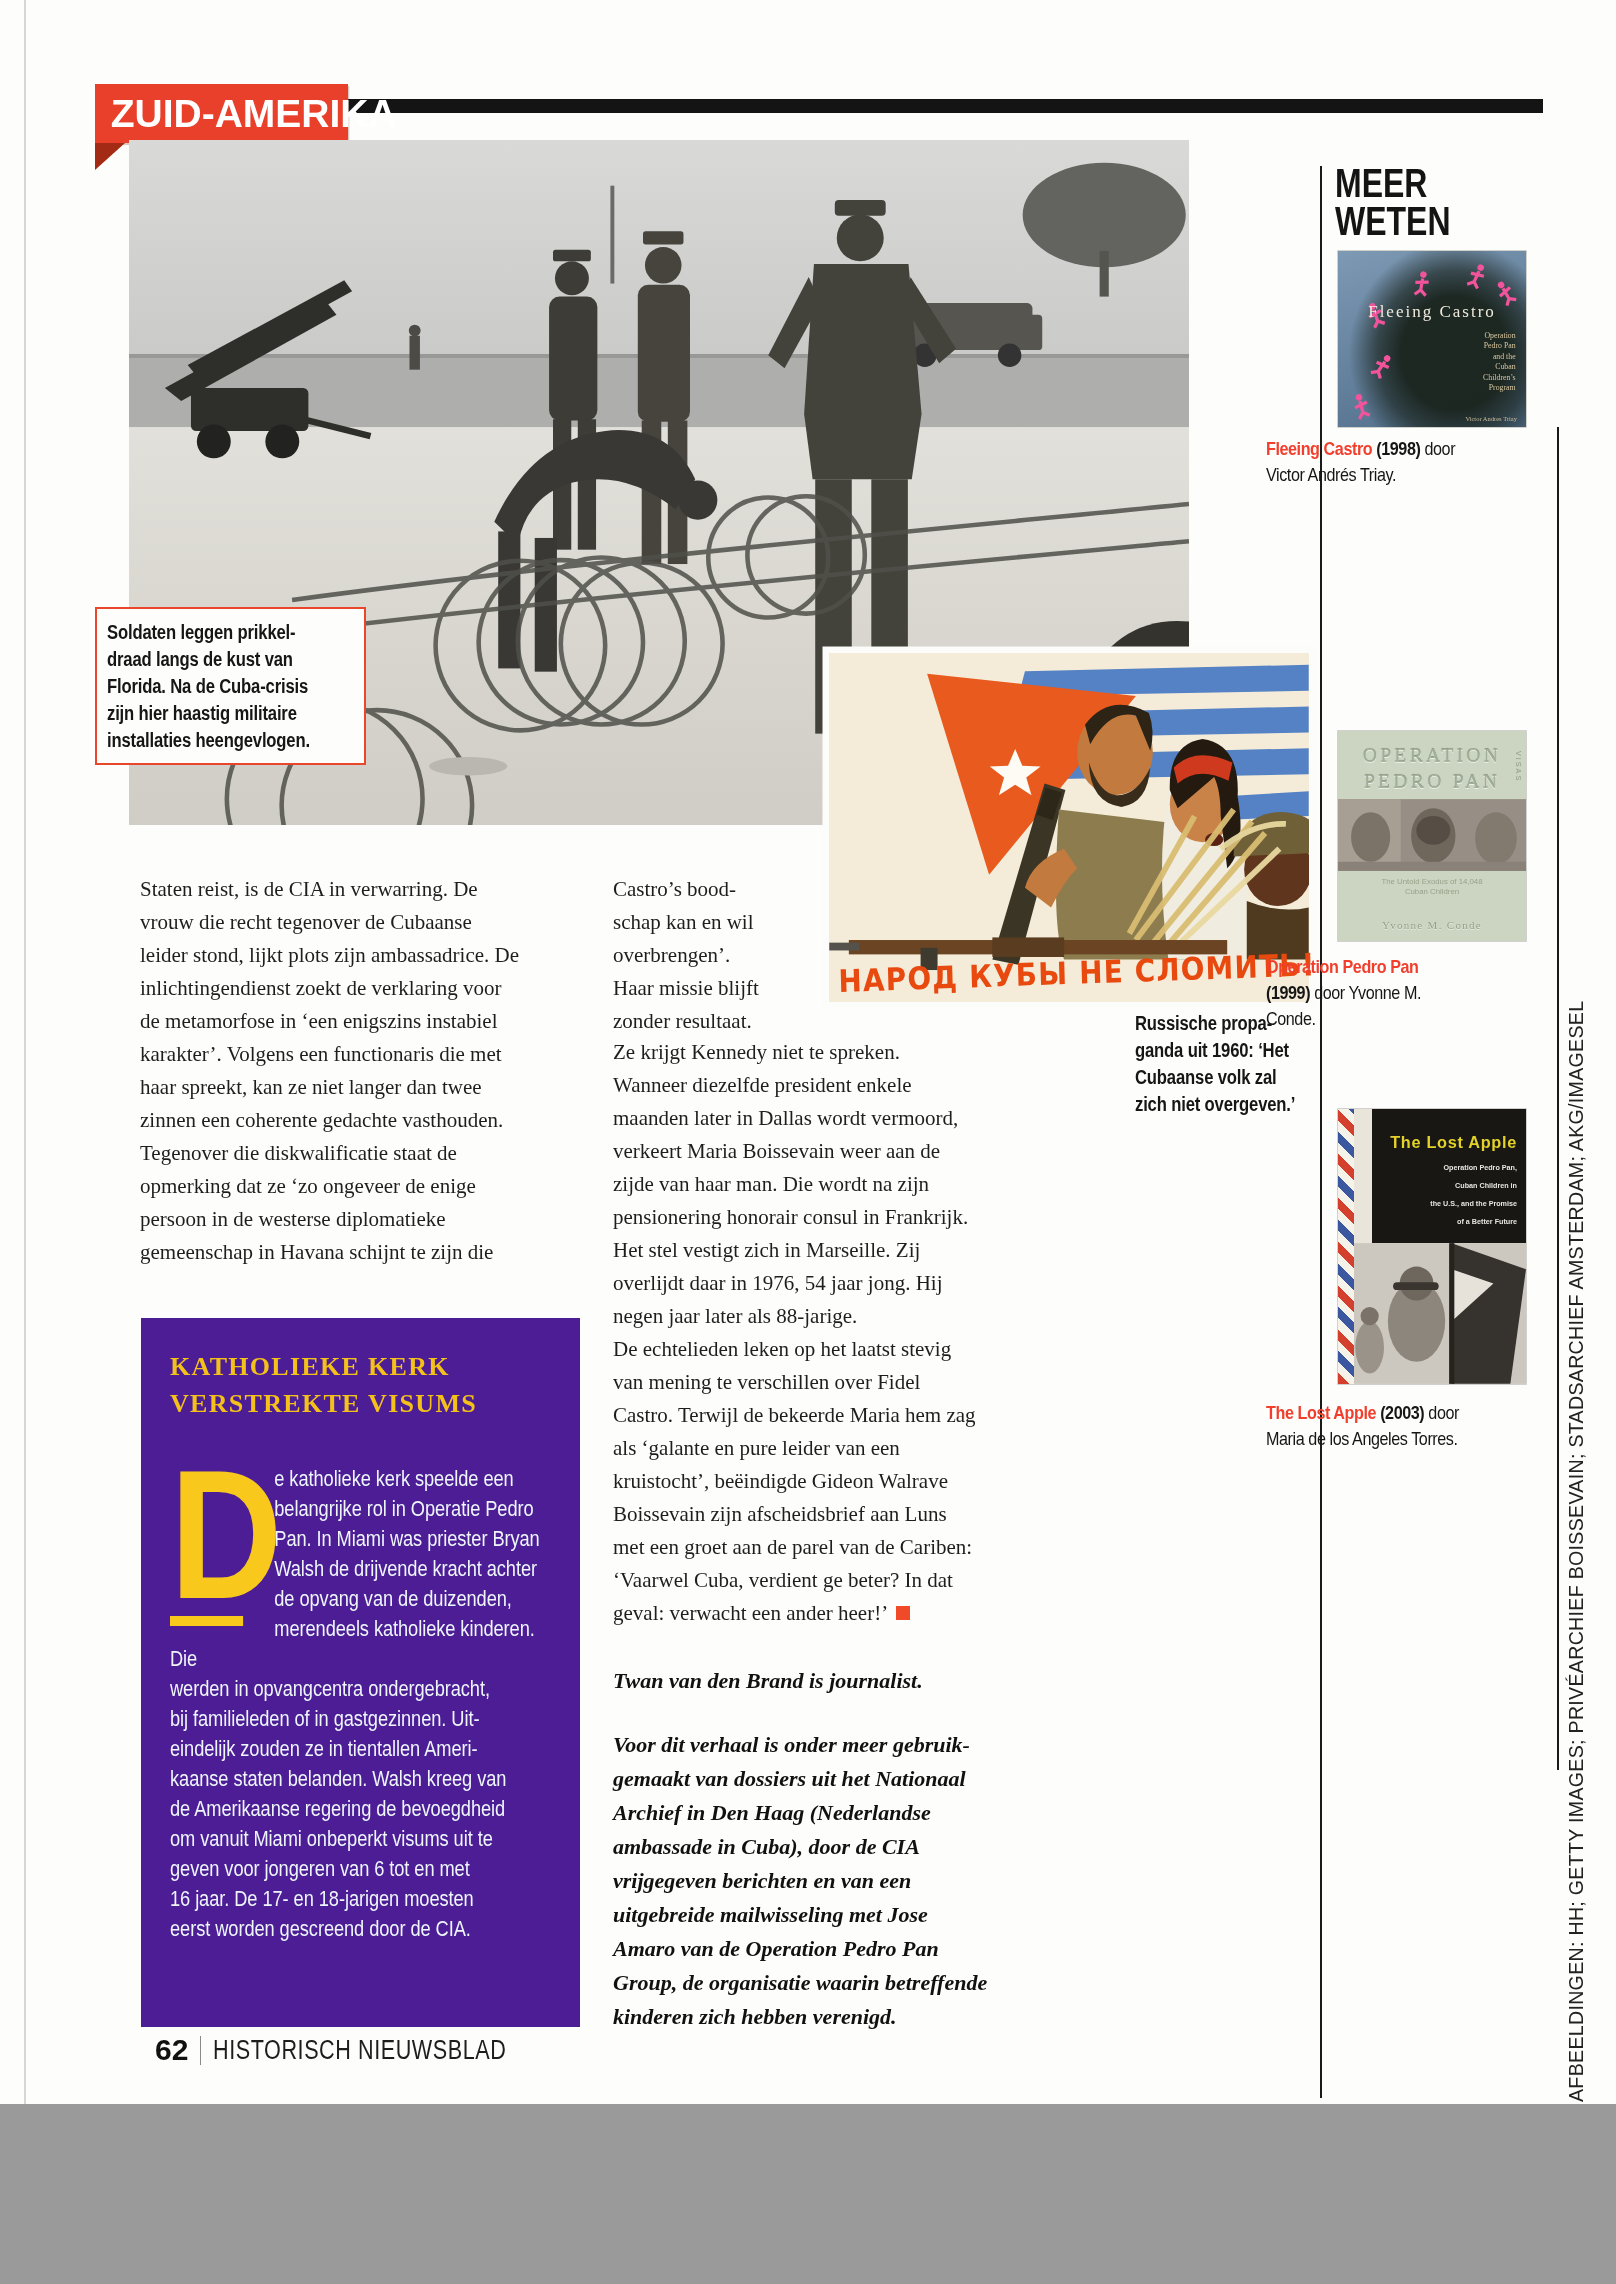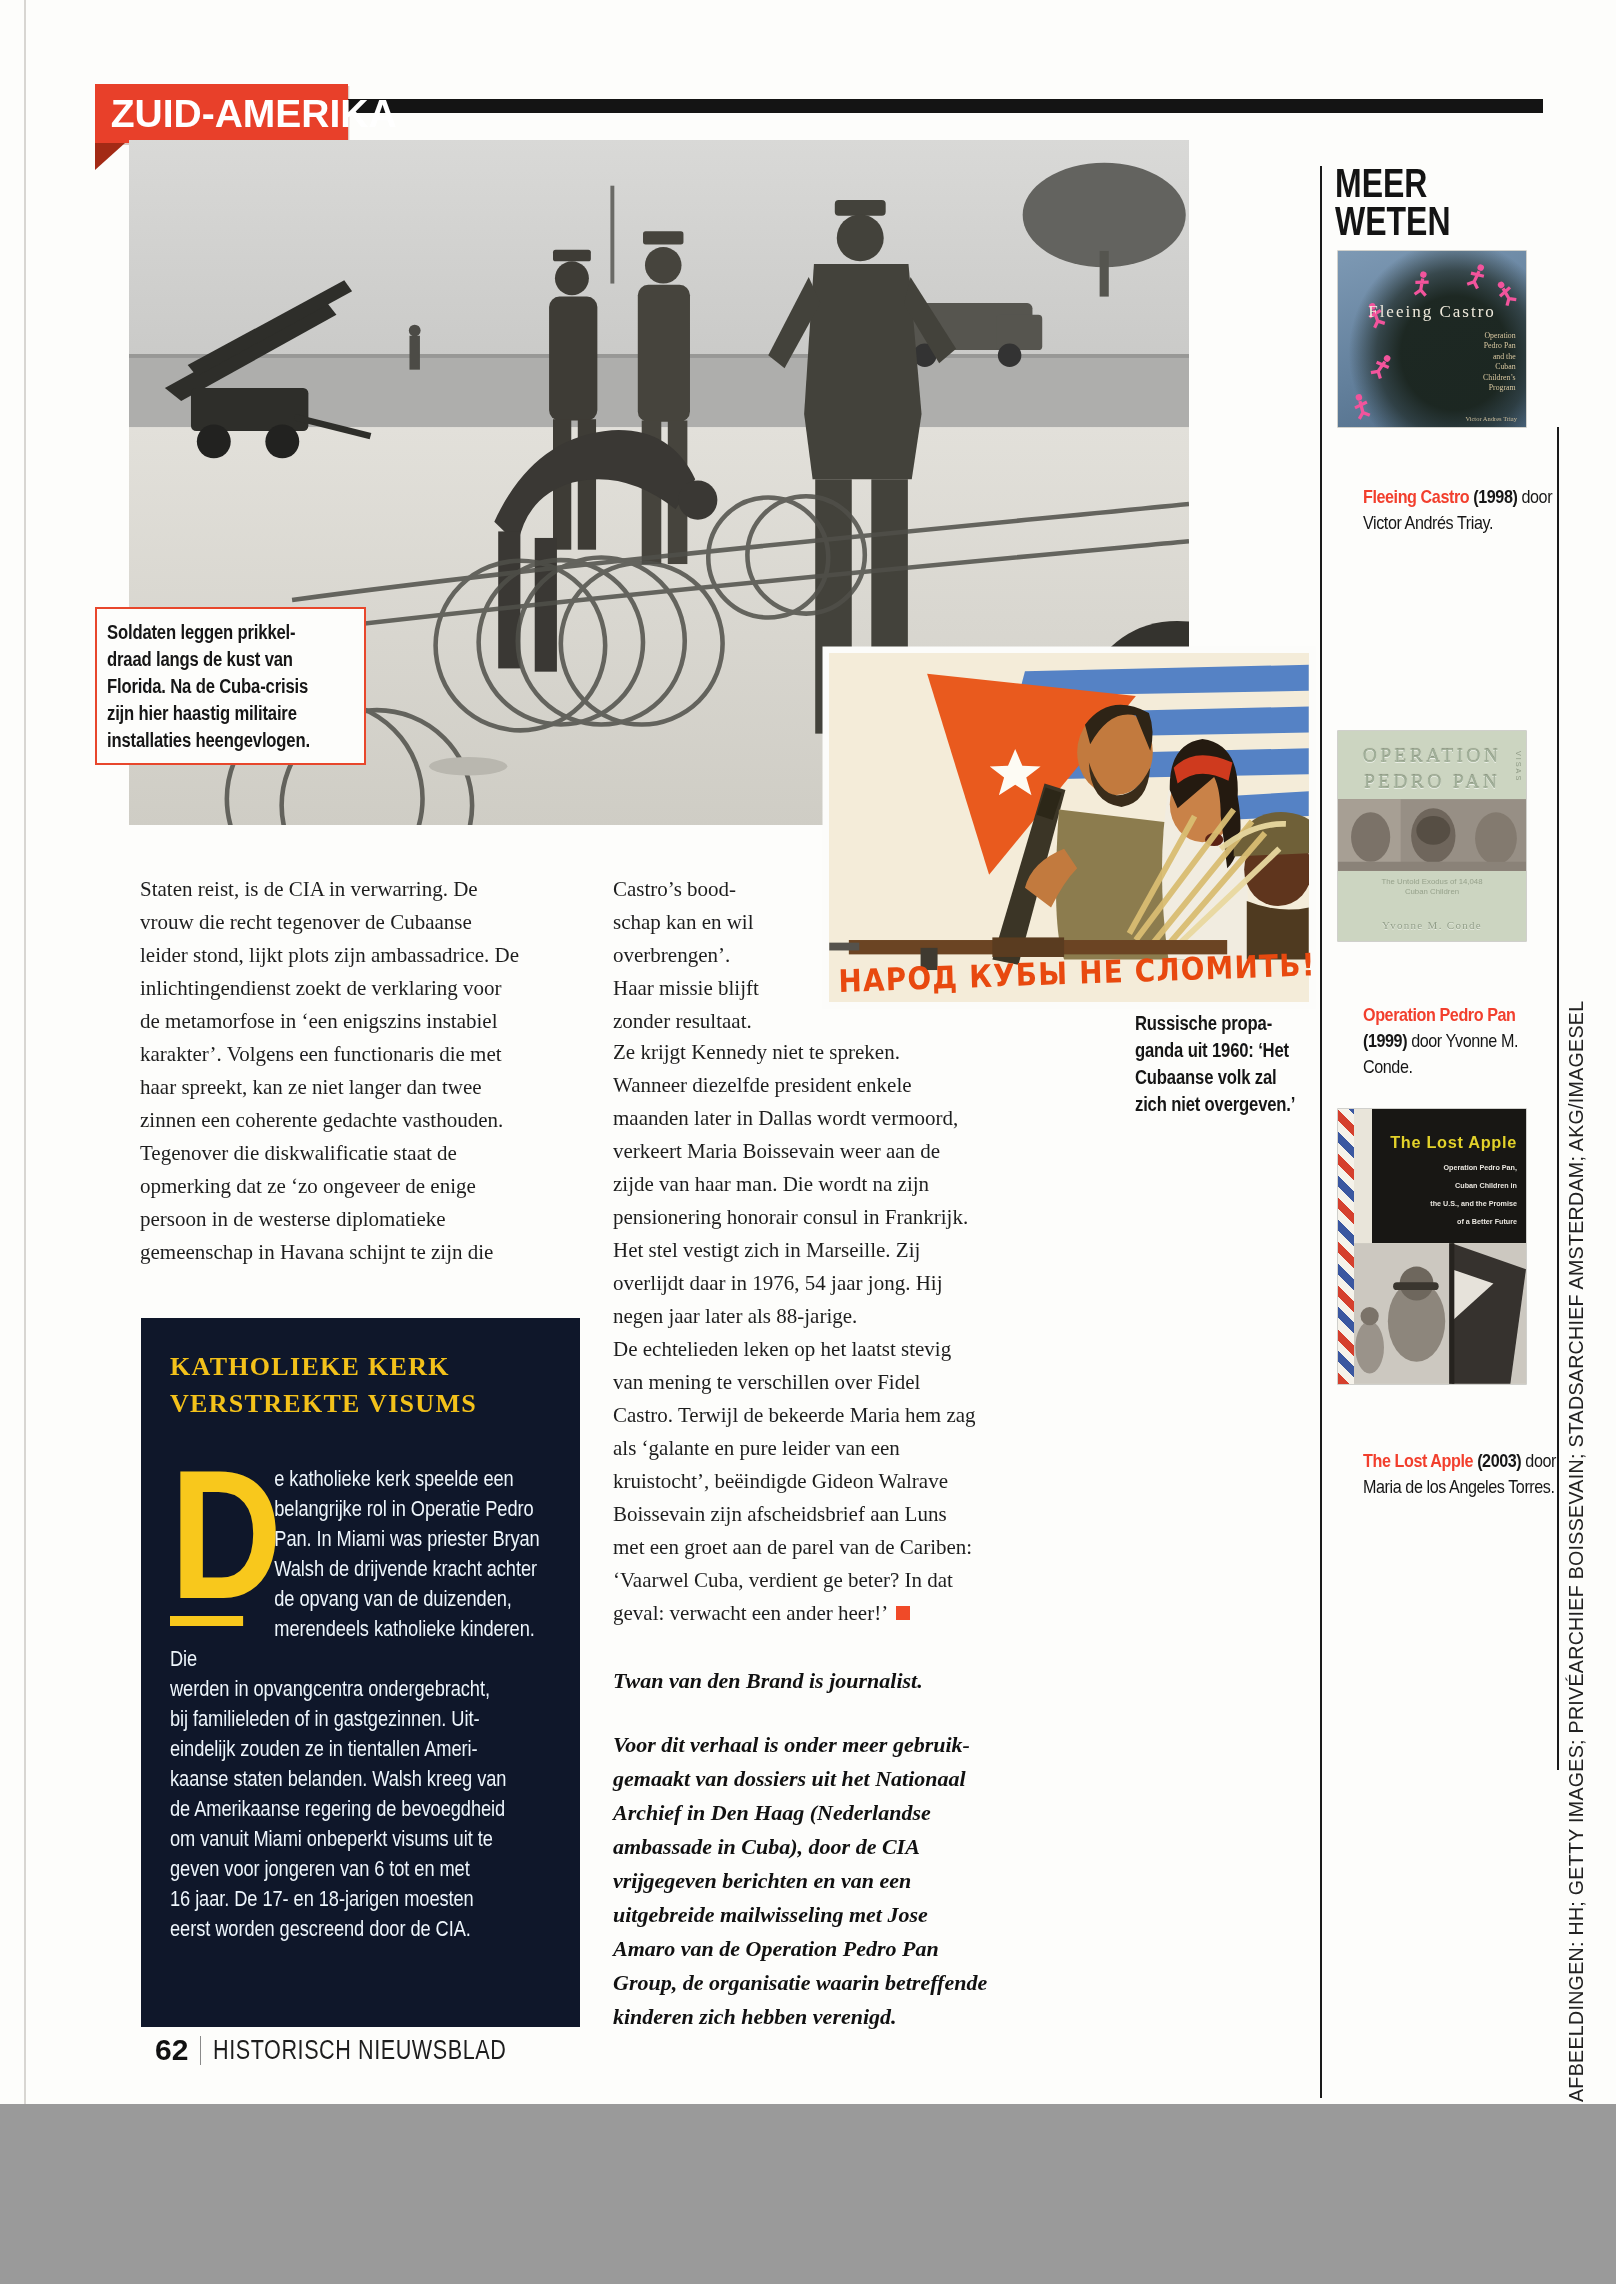--- a/index.html
+++ b/index.html
@@ -51,40 +51,40 @@
   .endmark { display:inline-block; width:13.7px; height:13.7px; background:#f04a28; margin-left:7.8px; }
   .byline  { position:absolute; left:613px; top:1668px; width:459px;
              font-family:"Liberation Serif", serif; font-style:italic; font-weight:bold;
              font-size:22px; color:#111; }
   .sources { position:absolute; left:613px; top:1728px; width:470px;
              font-family:"Liberation Serif", serif; font-style:italic; font-weight:bold;
              font-size:22px; line-height:34px; color:#111; }
 
   
   .bluebox { position:absolute; left:141px; top:1318px; width:439px; height:709px;
-             background:#0f172a; padding:30px 29px; box-sizing:border-box; overflow:hidden; }
+             background:#4c1d95; padding:30px 29px; box-sizing:border-box; overflow:hidden; }
   .kicker { font-family:"Liberation Serif", serif; font-weight:bold; font-size:26px; line-height:37px;
             letter-spacing:1.3px; color:#f3c11a; }
   .boxtitle { margin-top:17px; height:55px; }
   .boxtitle span { display:inline-block; transform:scaleX(0.76); transform-origin:0 50%;
                    font-weight:900; font-size:46px; line-height:55px; color:#ffffff; white-space:nowrap; }
   .boxbody { margin-top:42px; width:448px; transform:scaleX(0.85); transform-origin:0 0;
              font-size:21.5px; line-height:30px; color:#eef6fc; letter-spacing:-0.1px; }
   .dropcap-wrap { float:left; width:111px; height:164px; margin-right:11.7px; }
   .dropcap-wrap .d { font-size:183px; line-height:0.78; font-weight:900; color:#f8c81c; letter-spacing:-3.9px; }
   .dropcap-bar { width:86px; height:10.4px; background:#f8c81c; margin-top:9px; }
 
   
   .rule-left  { position:absolute; left:1320px; top:166px; width:2px; height:1932px; background:#1a1a1a; }
   .rule-right { position:absolute; left:1557px; top:427px; width:2px; height:1343px; background:#1a1a1a; }
   .meerweten { position:absolute; left:1335px; top:164px; }
   .meerweten .txt { transform:scaleX(0.8); transform-origin:0 0; font-weight:900;
                     font-size:40px; line-height:38px; color:#141414; }
   .bookcover { position:absolute; left:1338px; overflow:hidden; box-shadow:0 0 0 0.7px #bdbdb8; }
-  .bookcap { position:absolute; left:1363px; width:196px;margin-top:48px; }
+  .bookcap { position:absolute; left:1266px; width:196px; }
   .bookcap .txt { width:230px; font-size:19px; line-height:26px; letter-spacing:-0.5px; color:#161616; }
   .bookcap .t { color:#f23f2d; font-weight:bold; }
   .bookcap .y { font-weight:bold; }
 
   
   .cover1 { top:251px; width:188px; height:176px;
             background:radial-gradient(ellipse 75% 85% at 62% 58%, rgba(25,35,28,.95) 0 38%, rgba(25,35,28,.65) 55%, rgba(40,60,75,0) 75%),
                        linear-gradient(160deg,#7d99b4 0%, #63809c 55%, #4e6a86 100%); }
   .cover1 .ttl { position:absolute; left:0; top:51px; width:100%; text-align:center;
                  font-family:"Liberation Serif", serif; font-size:17px; letter-spacing:2px; color:#efeadc; }

